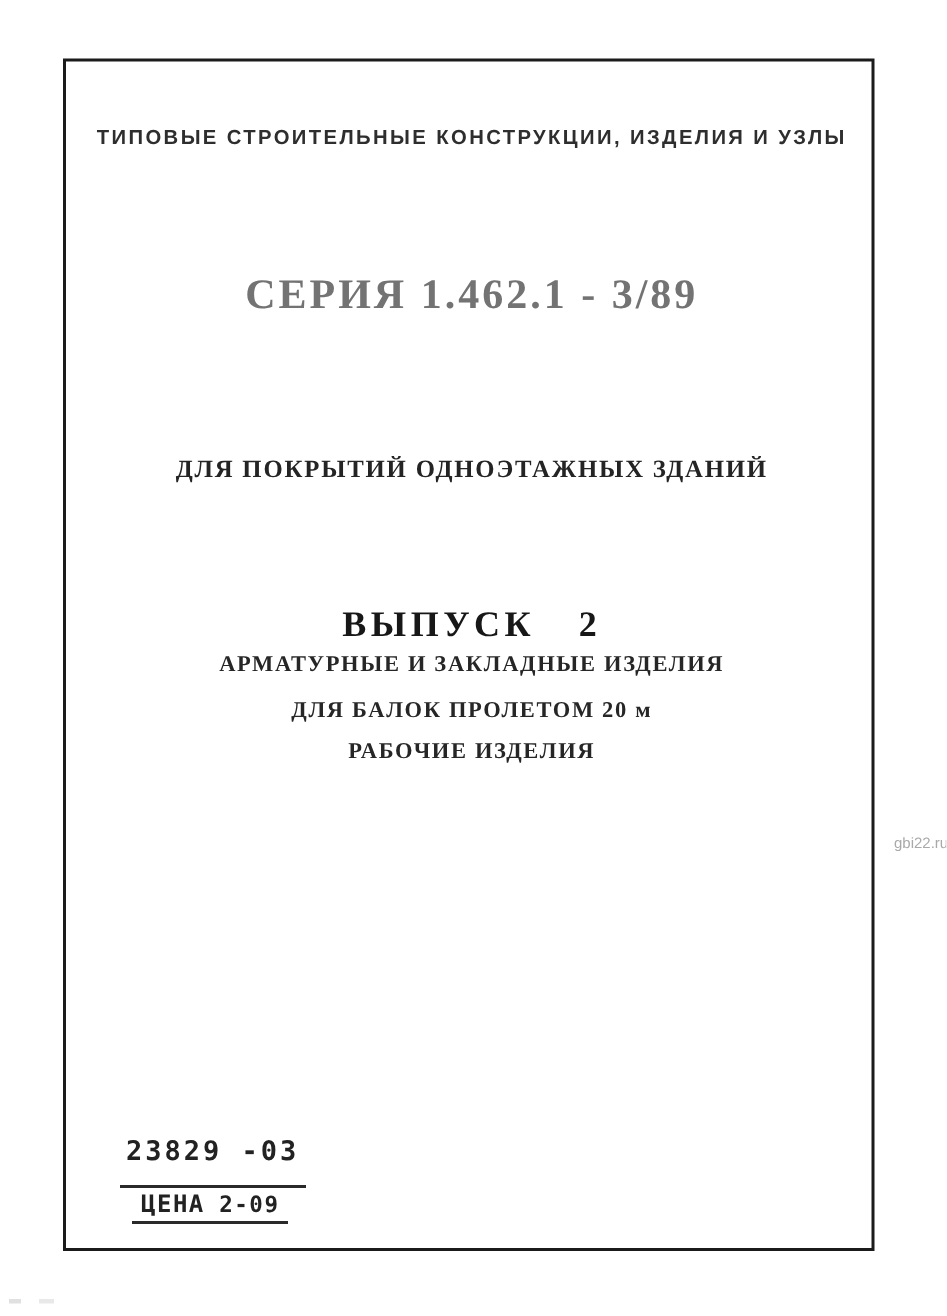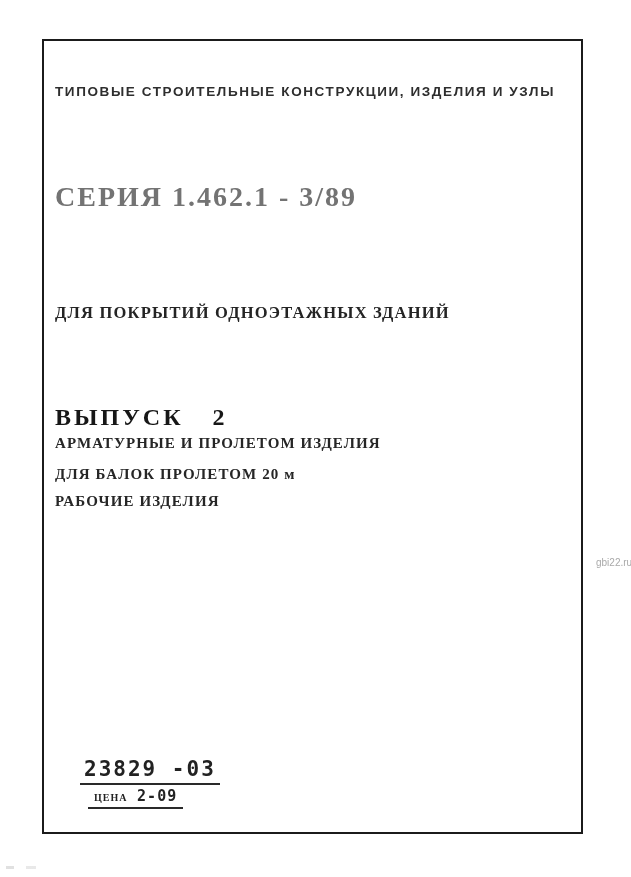--- a/index.html
+++ b/index.html
@@ -20,23 +20,23 @@
     position: absolute;
     left: 42px;
     top: 39px;
     width: 541px;
     height: 795px;
     border: 2px solid #1b1b1b;
     box-sizing: border-box;
   }
   .centered-line {
     position: absolute;
-    left: 55px;
+    left: 44px;
     width: 541px;
-    text-align: left;
+    text-align: center;
     white-space: nowrap;
   }
   .doc-header {
     top: 84px;
     font-family: "Liberation Sans", sans-serif;
     font-size: 13.5px;
     font-weight: 600;
     letter-spacing: 1.6px;
     color: #2e2e2e;
   }
@@ -94,40 +94,39 @@
   }
   .stamp {
     position: absolute;
     left: 80px;
     top: 757px;
     font-family: "DejaVu Sans Mono", monospace;
     color: #222222;
   }
   .stamp-code {
     display: inline-block;
-    font-size: 21px;
+    font-size: 18px;
     font-weight: bold;
     letter-spacing: 2px;
-    padding: 0 4px 2px 4px;
+    padding: 0 4px 12px 4px;
     border-bottom: 2px solid #2a2a2a;
     white-space: nowrap;
   }
   .stamp-price {
     display: inline-block;
     margin-left: 8px;
     margin-top: 1px;
     padding: 0 6px 2px 6px;
     border-bottom: 2px solid #2a2a2a;
     white-space: nowrap;
     font-weight: bold;
   }
   .stamp-price .label {
-    font-size: 10px;
+    font-size: 16px;
     letter-spacing: 1px;
-    font-family: Liberation Serif, serif;
   }
   .stamp-price .value {
     font-size: 15px;
     letter-spacing: 1px;
     margin-top: 46px;
   }
   .watermark {
     position: absolute;
     left: 596px;
     top: 557px;
@@ -158,21 +157,21 @@
 
   <div class="centered-line doc-header">ТИПОВЫЕ СТРОИТЕЛЬНЫЕ КОНСТРУКЦИИ, ИЗДЕЛИЯ И УЗЛЫ</div>
 
   <div class="centered-line series-title">СЕРИЯ 1.462.1 - 3/89</div>
 
 
   <div class="centered-line subtitle-2">ДЛЯ ПОКРЫТИЙ ОДНОЭТАЖНЫХ ЗДАНИЙ</div>
 
   <div class="centered-line issue-title">ВЫПУСК 2</div>
 
-  <div class="centered-line section-1">АРМАТУРНЫЕ И ПРОЛЕТОМ ИЗДЕЛИЯ</div>
+  <div class="centered-line section-1">АРМАТУРНЫЕ И ЗАКЛАДНЫЕ ИЗДЕЛИЯ</div>
 
   <div class="centered-line section-2">ДЛЯ БАЛОК ПРОЛЕТОМ 20 м</div>
 
   <div class="centered-line section-3">РАБОЧИЕ ИЗДЕЛИЯ</div>
 
   <div class="stamp">
     <div>
       <span class="stamp-code">23829 -03</span>
     </div>
     <div>

